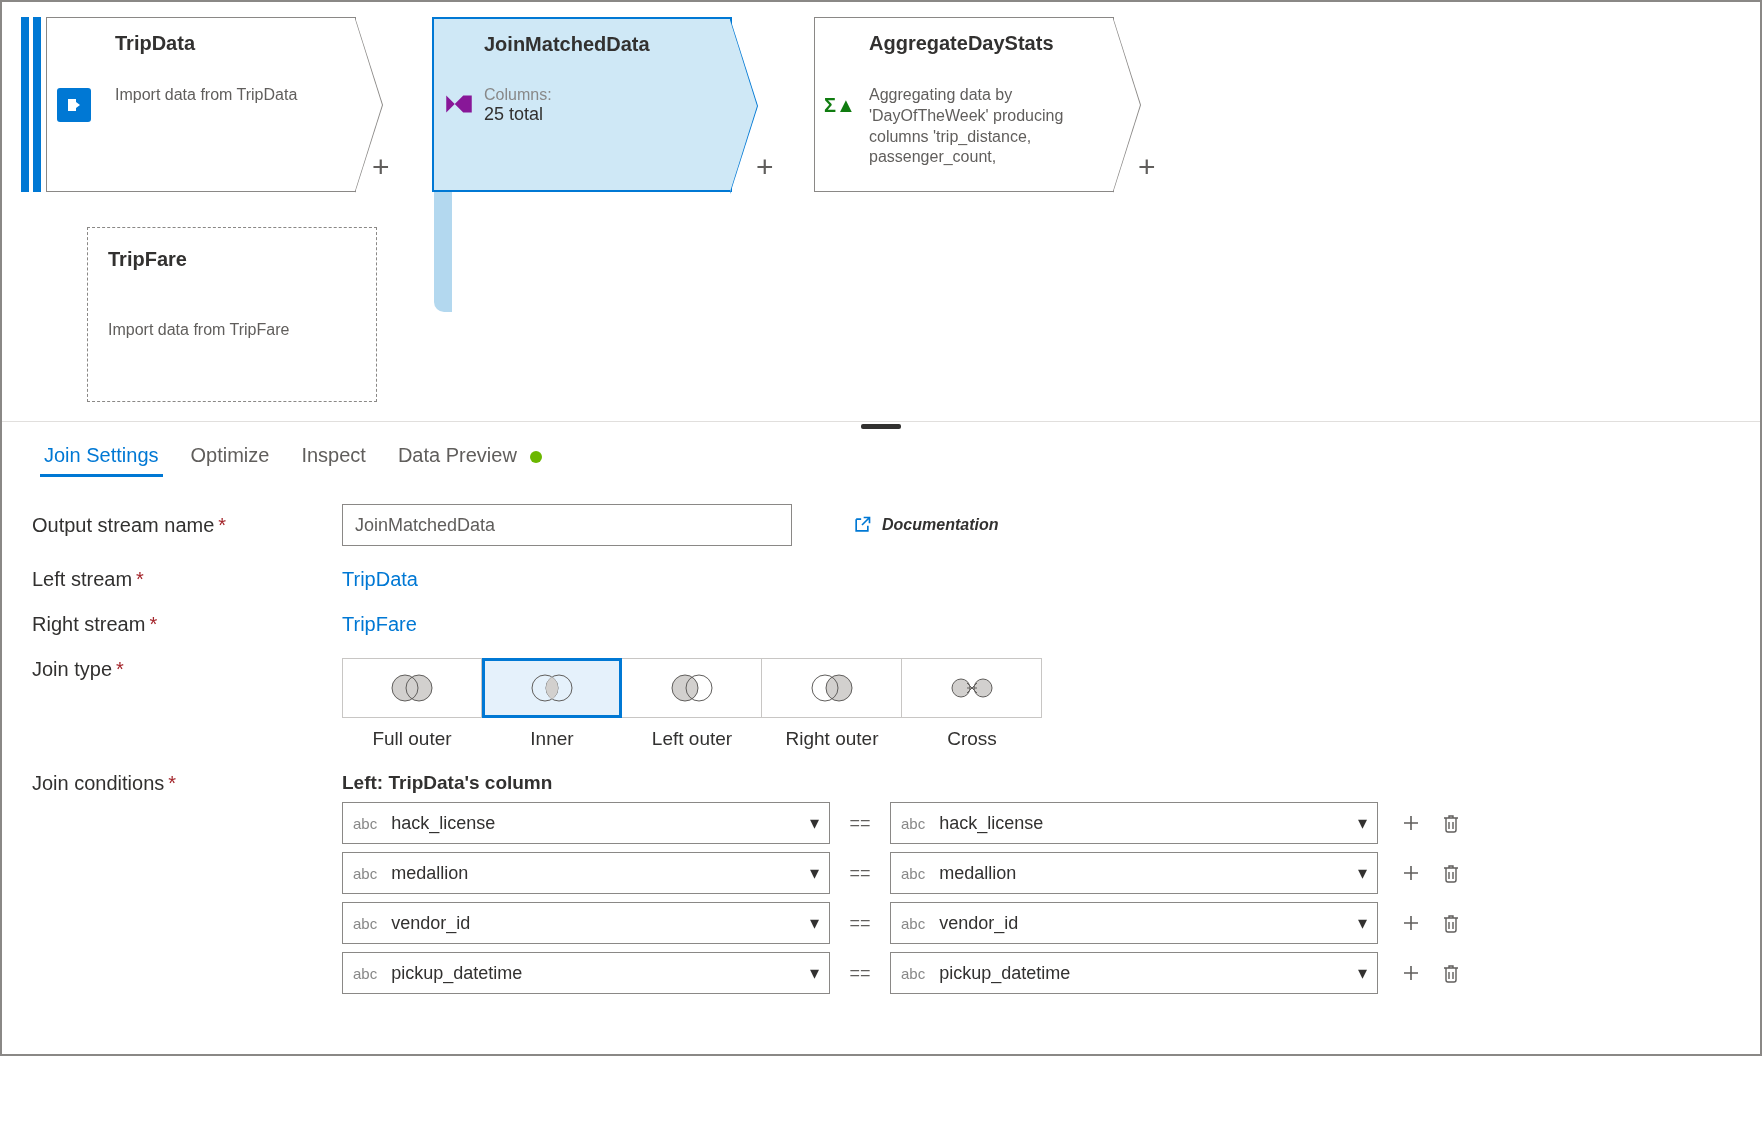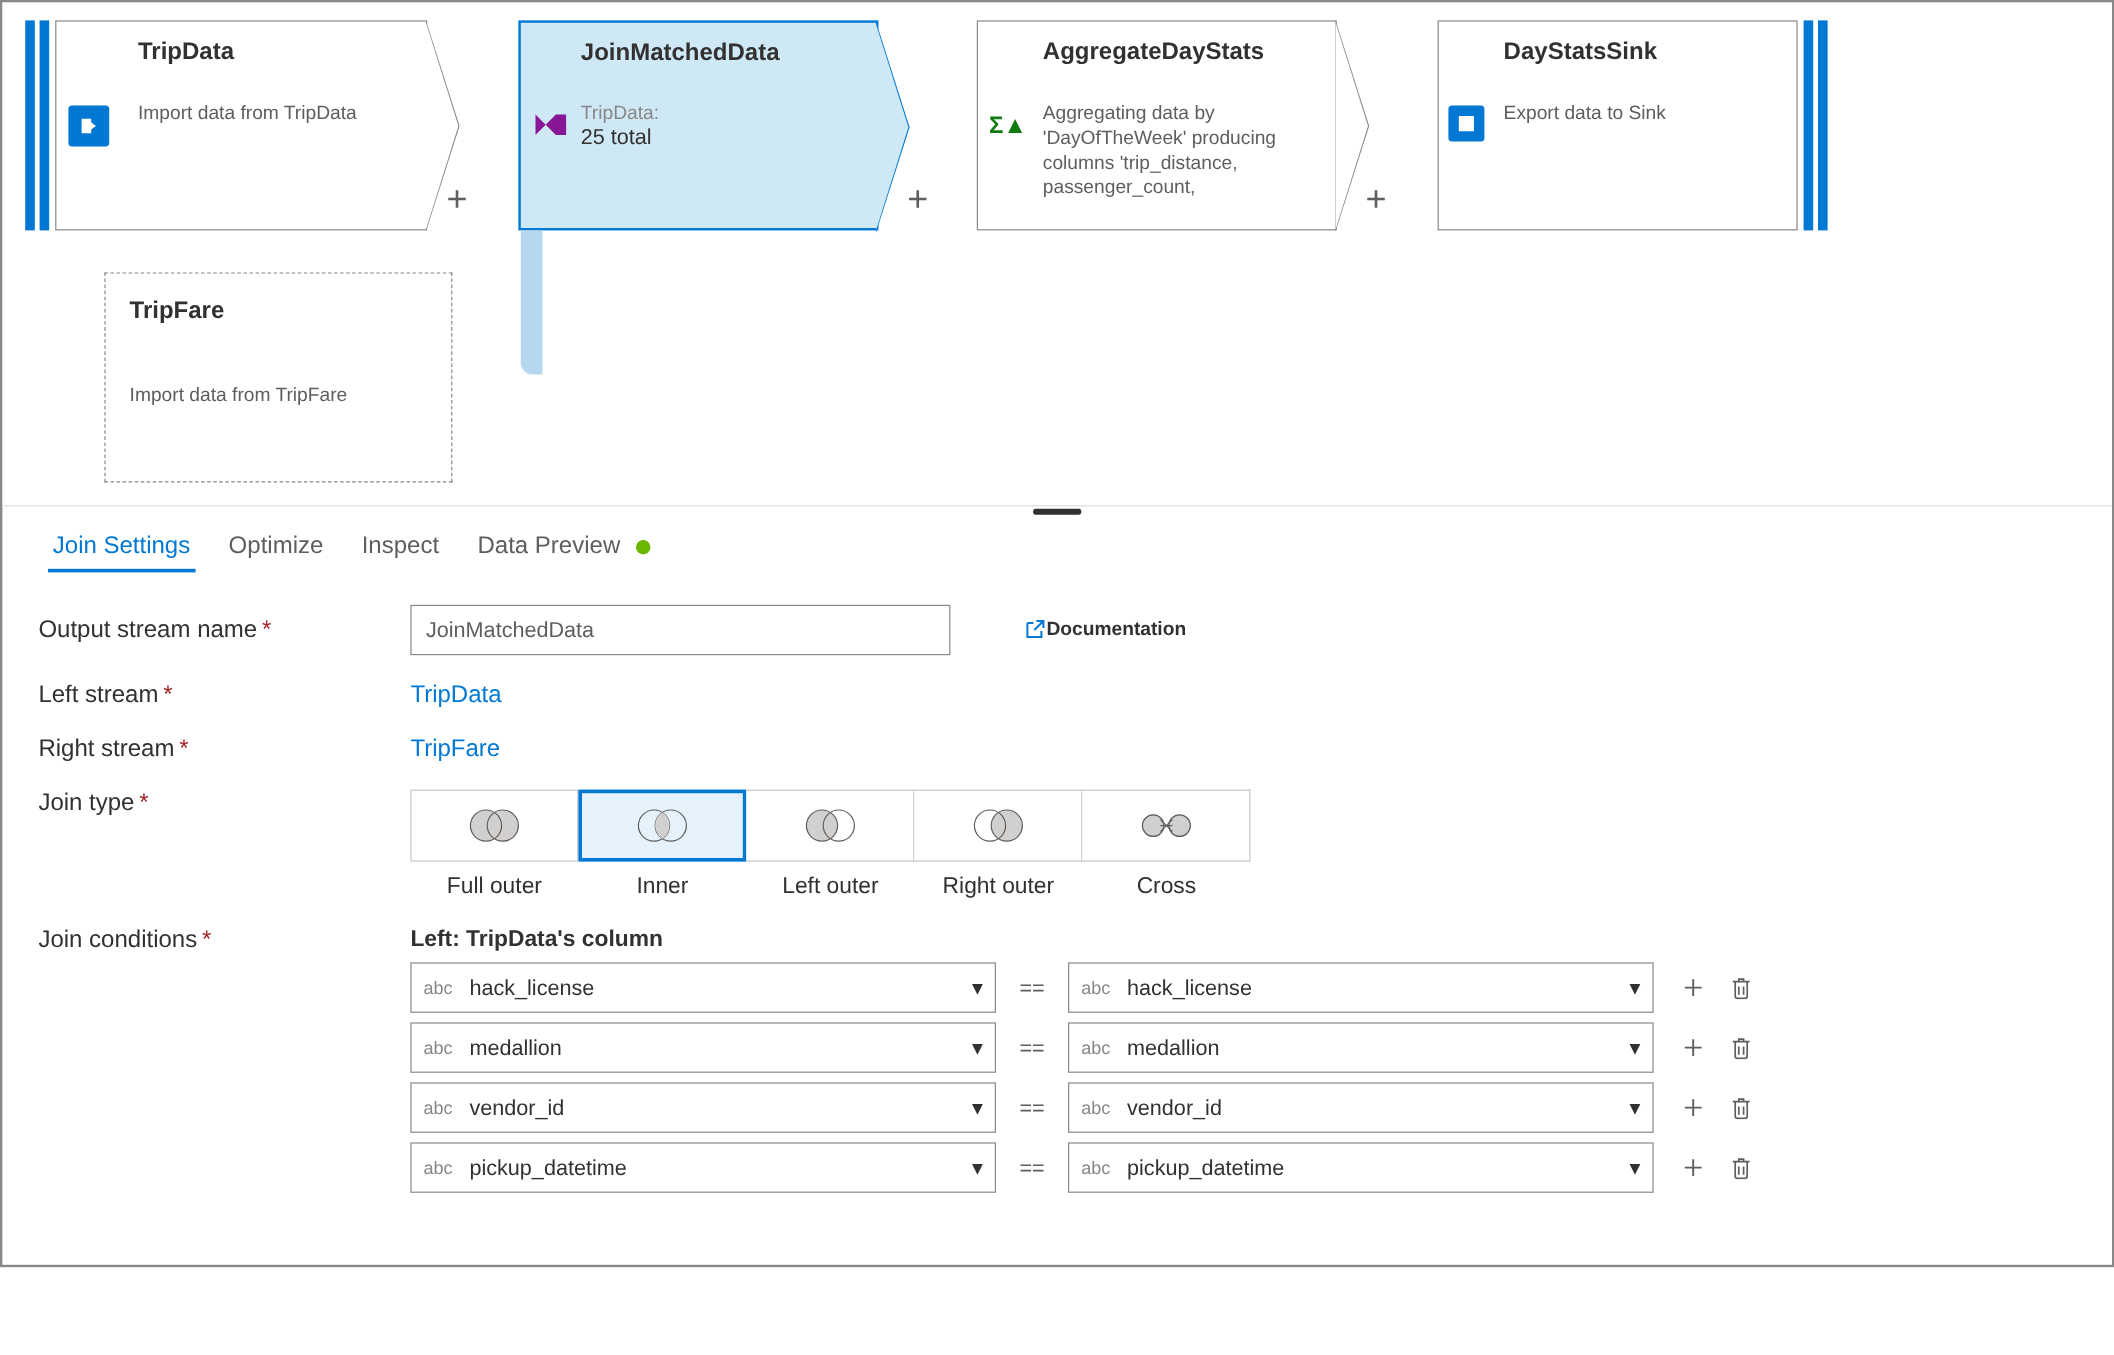--- a/index.html
+++ b/index.html
@@ -129,21 +129,21 @@
   .status-dot { display:inline-block; width:12px; height:12px; border-radius:50%; background:#6bb700; margin-left:8px; vertical-align: middle;}
   .form-row { display:flex; align-items: center; margin-bottom: 22px; }
   .form-label { width: 310px; font-size: 20px; color: #323130; }
   .req { color: #a4262c; margin-left: 4px; }
   .text-input {
     width: 450px; height: 42px; border: 1px solid #8a8886;
     padding: 6px 12px; font-size: 18px; color: #605e5c;
     background: #fff;
   }
   .link { color: #0078d4; font-size: 20px; text-decoration: none; }
-  .doc-link { margin-left: 60px; display:flex; align-items:center; font-weight:600; color:#323130;}
+  .doc-link { margin-left: 60px; display:flex; align-items:center; gap:10px; font-weight:600; color:#323130;font-style:italic;}
   .doc-link svg { color:#0078d4; }
   .join-type-group { display:flex; }
   .jt {
     width: 140px; height: 60px; border:1px solid #c8c6c4;
     display:flex; align-items:center; justify-content:center;
     background:#fff; cursor:pointer;
   }
   .jt + .jt { border-left: none; }
   .jt.selected { border:3px solid #0078d4; background:#e5f1fb; }
   .jt-labels { display:flex; margin-top:10px; }
@@ -181,45 +181,36 @@
   </div>
   <div class="plus-add" style="left:370px; top:148px;">+</div>
 
   <div class="node selected" style="left:430px; top:15px; width:300px; padding-left:50px;">
     <div class="node-icon purple" style="left:8px; top:68px; position:absolute;">
       <svg width="34" height="34" viewBox="0 0 24 24">
           <path fill="#881798" d="M3 6l6 6-6 6V6zm12 0h6v12h-6l-6-6 6-6z"></path>
         </svg>
     </div>
     <div class="title">JoinMatchedData</div>
-    <div style="color:#888; font-size:16px; margin-top:20px;">TripData:</div>
+    <div style="color:#888; font-size:16px; margin-top:20px;">Columns:</div>
     <div style="font-weight:400; font-size:18px;">25 total</div>
     <div class="arrow-right"></div>
   </div>
   <div class="plus-add" style="left:754px; top:148px;">+</div>
 
   <div class="node" style="left:812px; top:15px; width:300px; padding-left:54px;">
     <div class="node-icon" style="left:8px; top:70px; position:absolute;">
       <span style="color:#107c10; font-weight:700; font-size:20px;">Σ▲</span>
     </div>
     <div class="title">AggregateDayStats</div>
     <div class="desc">Aggregating data by 'DayOfTheWeek' producing columns 'trip_distance, passenger_count,</div>
     <div class="arrow-right"></div>
   </div>
   <div class="plus-add" style="left:1136px; top:148px;">+</div>
 
-  <div class="node sink-right-bar" style="left:1196px; top:15px; width:300px; padding-left:54px;">
-    <div class="node-icon blue-square" style="left:8px; top:70px; position:absolute; width:30px; height:30px;">
-      <svg width="18" height="18" viewBox="0 0 20 20">
-          <path fill="#fff" d="M3 3h14v14H3zM8 6l6 4-6 4V6z"></path>
-        </svg>
-    </div>
-    <div class="title">DayStatsSink</div>
-    <div class="desc">Export data to Sink</div>
-  </div>
 
   <div class="vline"></div>
 
   <div class="dashed-node" style="left:85px; top:225px;">
     <div class="title">TripFare</div>
     <div class="desc">Import data from TripFare</div>
   </div>
 
 </div>
 

